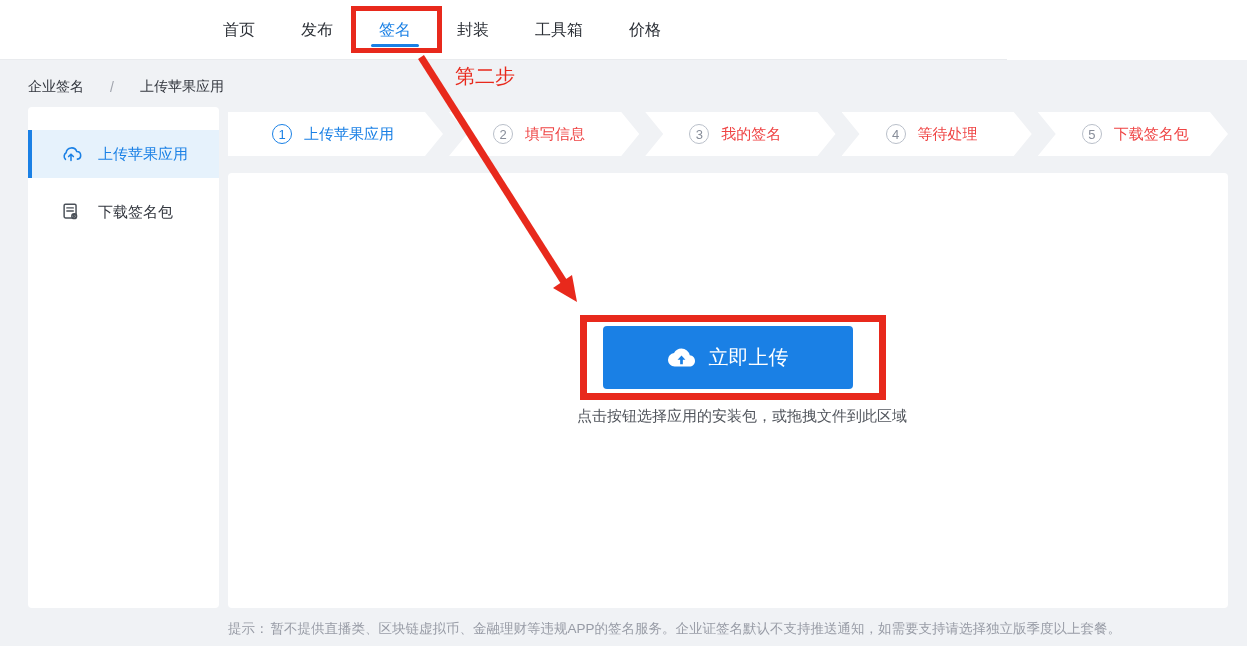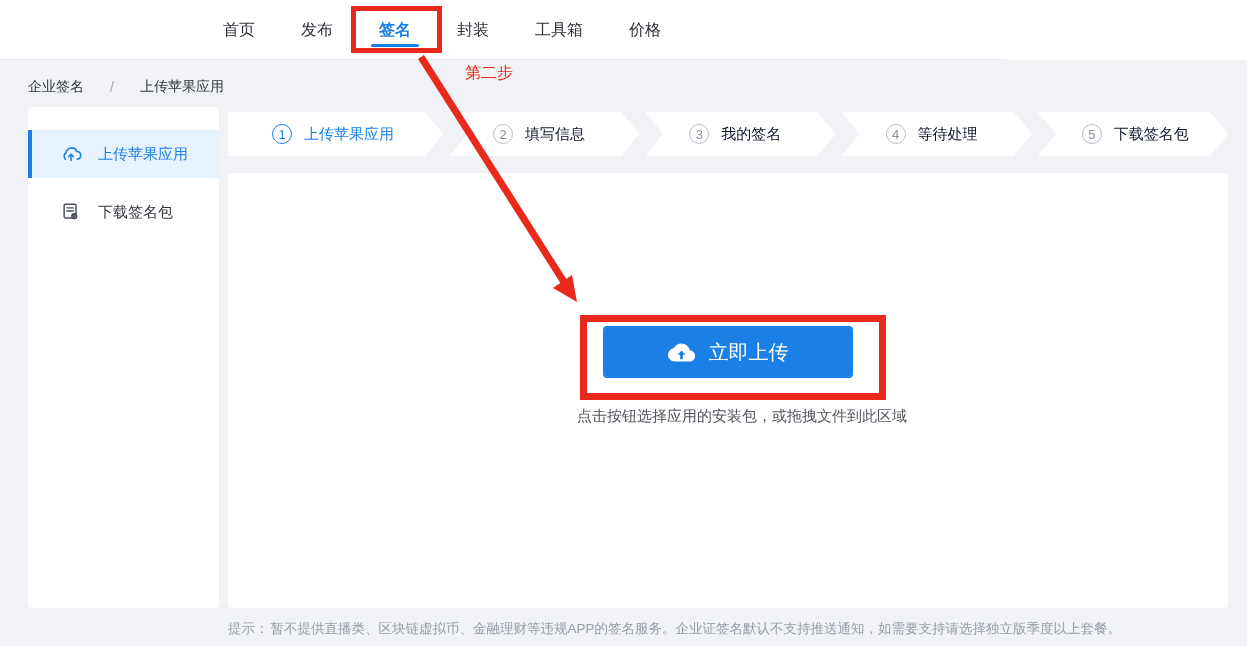--- a/index.html
+++ b/index.html
@@ -9,21 +9,21 @@
     font-family:"Liberation Sans", sans-serif;
     background:#fff; color:#32363e;
   }
   
   .header {
     position:absolute; left:0; top:0; width:1007px; height:60px;
     background:#fff; border-bottom:1px solid #e9ebee; z-index:2;
   }
   .nav { position:absolute; left:223px; top:0; height:60px; display:flex; gap:46px; align-items:center; }
   .nav-item { position:relative; font-size:16px; color:#2b2f36; height:60px; line-height:60px; cursor:pointer; white-space:nowrap; }
-  .nav-item.active { color:var(--color-accent,#1a80e5);font-weight:bold; }
+  .nav-item.active { color:var(--color-accent,#1a80e5); }
   .nav-item.active::after {
     content:""; position:absolute; left:50%; transform:translateX(-50%);
     bottom:13px; width:48px; height:3px; background:var(--color-accent,#1a80e5); border-radius:2px;
   }
   
   .page-bg { position:absolute; left:0; top:60px; width:1247px; height:586px; background:#f0f2f5; z-index:0; }
   
   .breadcrumb { position:absolute; left:28px; top:78px; z-index:1; font-size:14px; color:#32363e; display:flex; gap:26px; align-items:center; }
   .breadcrumb .sep { color:#a0a4ad; }
   
@@ -38,41 +38,41 @@
   .step {
     background:#fff; height:44px; display:flex; align-items:center; gap:12px;
     padding-left:44px; flex:1 1 0;
     clip-path:polygon(0 0, calc(100% - 18px) 0, 100% 50%, calc(100% - 18px) 100%, 0 100%, 18px 50%);
   }
   .step.first { flex:0 0 215px; clip-path:polygon(0 0, calc(100% - 18px) 0, 100% 50%, calc(100% - 18px) 100%, 0 100%); }
   .step-num {
     width:20px; height:20px; border-radius:50%; border:1px solid #b9bfc9;
     font-size:13px; color:#878d99; display:flex; align-items:center; justify-content:center;
   }
-  .step-label { font-size:15px; color:#0f172a; white-space:nowrap; }
+  .step-label { font-size:15px; color:#ef4444; white-space:nowrap; }
   .step.active .step-num { border-color:var(--color-accent,#1a80e5); color:var(--color-accent,#1a80e5); }
   .step.active .step-label { color:var(--color-accent,#1a80e5); }
   
   .main-panel { position:absolute; left:228px; top:173px; width:1000px; height:435px; background:#fff; border-radius:4px; z-index:1; }
   .upload-btn {
     position:absolute; left:50%; transform:translateX(-50%); top:153px;
-    width:250px; height:52px; background:var(--color-accent,#1a80e5); color:#fff;
+    width:250px; height:63px; background:var(--color-accent,#1a80e5); color:#fff;
     border:none; border-radius:4px; font-size:20px; font-family:inherit;
     display:flex; align-items:center; justify-content:center; gap:14px; cursor:pointer;
   }
   .upload-hints { position:absolute; left:0; top:231px; width:100%; text-align:center; font-size:15px; color:#51555c; line-height:23px;padding-left:28px; }
   .hint-red { color:var(--color-highlight,#f03b30); }
   
   .footer-tip { position:absolute; left:228px; top:620px; width:1000px; z-index:1; font-size:13.5px; color:#989ca6; white-space:nowrap; }
   .footer-tip .prefix { margin-right:2px; }
   
   .anno { z-index:5; pointer-events:none; }
   .red-box-nav { position:absolute; left:351px; top:6px; width:91px; height:47px; border:5px solid var(--color-annotation,#e8291c); }
   .red-box-btn { position:absolute; left:580px; top:315px; width:306px; height:85px; border:7px solid var(--color-annotation,#e8291c); }
-  .anno-label { position:absolute; left:455px; top:63px; font-size:16px; color:var(--color-annotation,#e8291c);margin-left:10px; }
+  .anno-label { position:absolute; left:455px; top:63px; font-size:20px; color:var(--color-annotation,#e8291c); }
   .arrow-svg { position:absolute; left:0; top:0; width:1247px; height:646px; }
 </style>
 </head>
 <body>
 
 <div class="page-bg"></div>
 
 <div class="header">
   <div class="nav">
     <span class="nav-item">首页</span>

